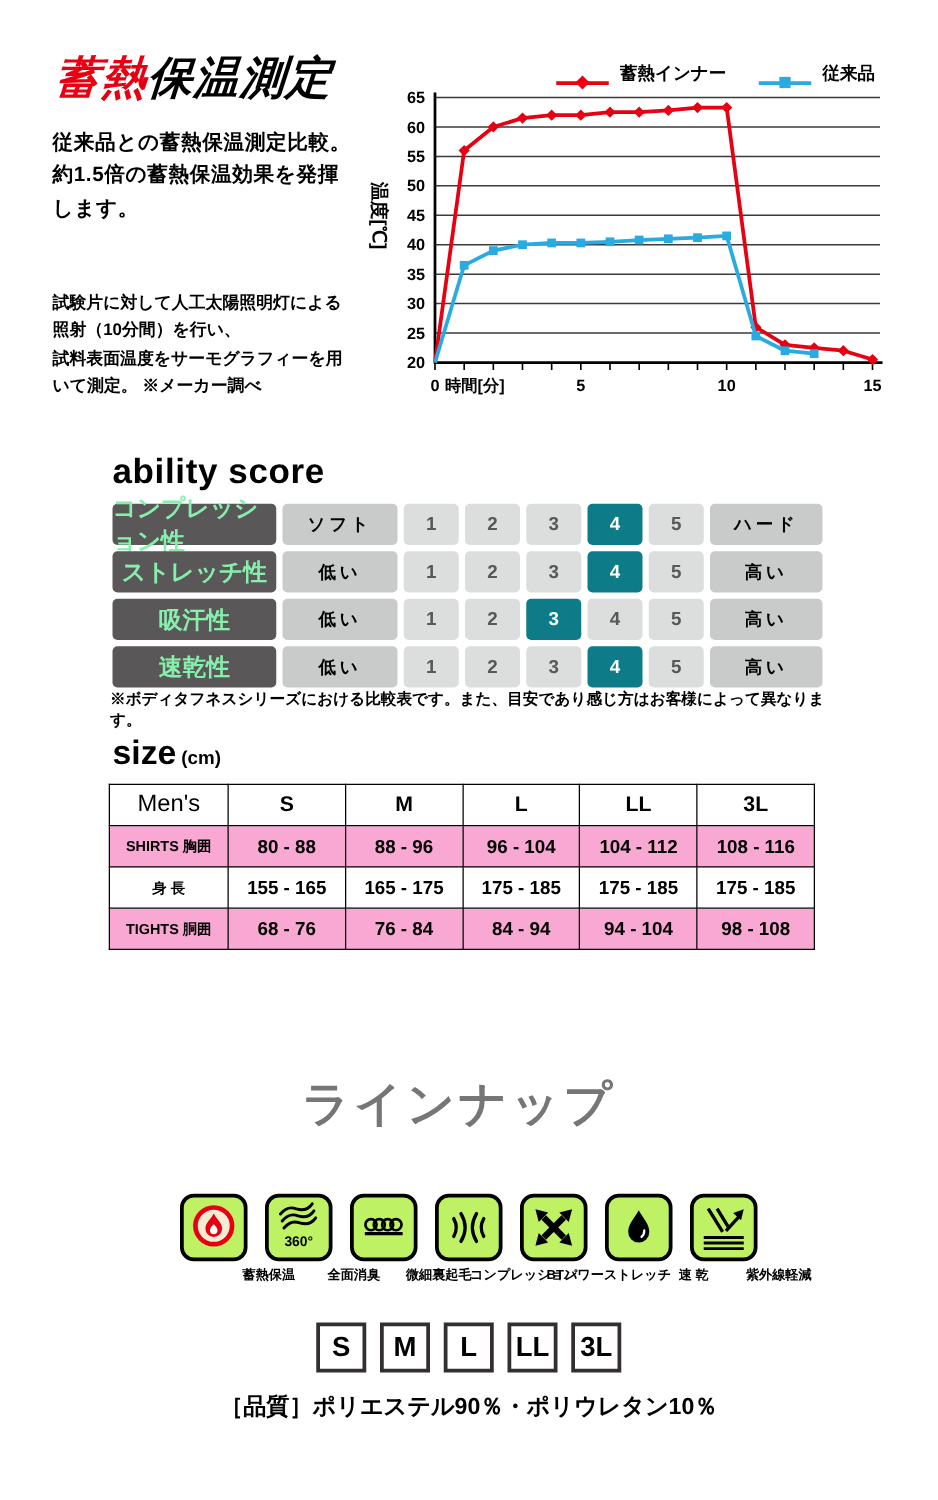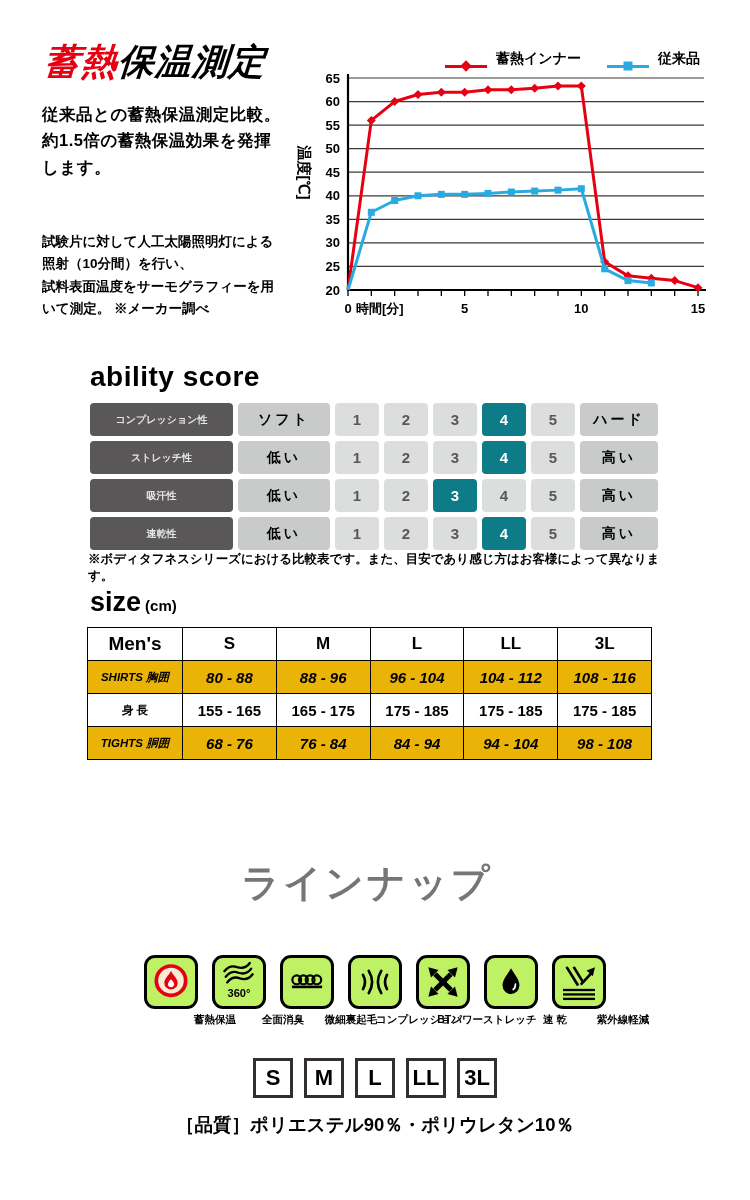--- a/index.html
+++ b/index.html
@@ -26,35 +26,35 @@
   .legend-marker.square  { width:9px; height:9px; transform:translate(-50%,-50%); }
   .y-axis-label { position:absolute; left:-22px; top:123px; width:70px; text-align:center;
                   font-size:15px; font-weight:bold; transform:rotate(90deg); white-space:nowrap; }
   .chart-svg { position:absolute; left:10px; top:28px; }
 
   
   .ability-heading { position:absolute; left:90px; top:361px; font-size:28px; font-weight:bold; letter-spacing:0.5px; }
   .ability-table { position:absolute; left:90px; top:403px; width:568px; }
   .ab-row { display:flex; gap:5px; margin-bottom:5px; height:33px; }
   .ab-cell { display:flex; align-items:center; justify-content:center; border-radius:4px; }
-  .ab-label { width:143px; background:#595757; color:#e5e5e5; font-weight:bold; font-size:10px; }
+  .ab-label { width:131px; background:#595757; color:#86efac; font-weight:bold; font-size:19px; }
   .ab-min, .ab-max { background:#c9caca; color:#000000; font-weight:bold; font-size:14px; letter-spacing:3px; }
   .ab-min { width:92px; } .ab-max { flex:1; }
   .ab-num { width:44px; background:#dcdddd; color:#595757; font-weight:bold; font-size:15px; }
   .ab-num.sel { background:#0e7c88; color:#fff; }
   .ability-note { position:absolute; left:88px; top:551px; width:578px; font-size:12.5px; font-weight:bold; }
 
   
   .size-heading { position:absolute; left:90px; top:587px; font-size:27px; font-weight:bold; }
   .size-heading .unit { font-size:15px; font-weight:bold; margin-left:4px; }
   .size-table { position:absolute; left:87px; top:627px; width:565px; border-collapse:collapse; }
   .size-table th, .size-table td { border:1.6px solid #000; text-align:center; height:33px; background:#fff; }
-  .size-table th.corner { width:95px; font-size:19px; font-weight:bold; }
+  .size-table th.corner { width:95px; font-size:19px; font-weight:normal; }
   .size-table th.col { font-size:17px; font-weight:bold; }
-  .size-table tr.shade td { background:#eab308;font-style:italic; }
+  .size-table tr.shade td { background:#f9a8d4; }
   .size-table td.rowlabel { font-size:11.5px; font-weight:bold; }
   .size-table td.val { font-size:15px; font-weight:bold; }
 
   
   .lineup-heading { position:absolute; left:0; top:858px; width:734px; text-align:center;
                     font-size:38px; font-weight:bold; color:#767676; letter-spacing:3px; }
   .features { position:absolute; left:0; top:955px; width:750px; display:flex; justify-content:center; gap:14px; }
   .feature { width:54px; position:relative; }
   .feature-box { width:54px; height:54px; border:3.2px solid #000; border-radius:11px; background:#bef264;
                  display:flex; align-items:center; justify-content:center; }

